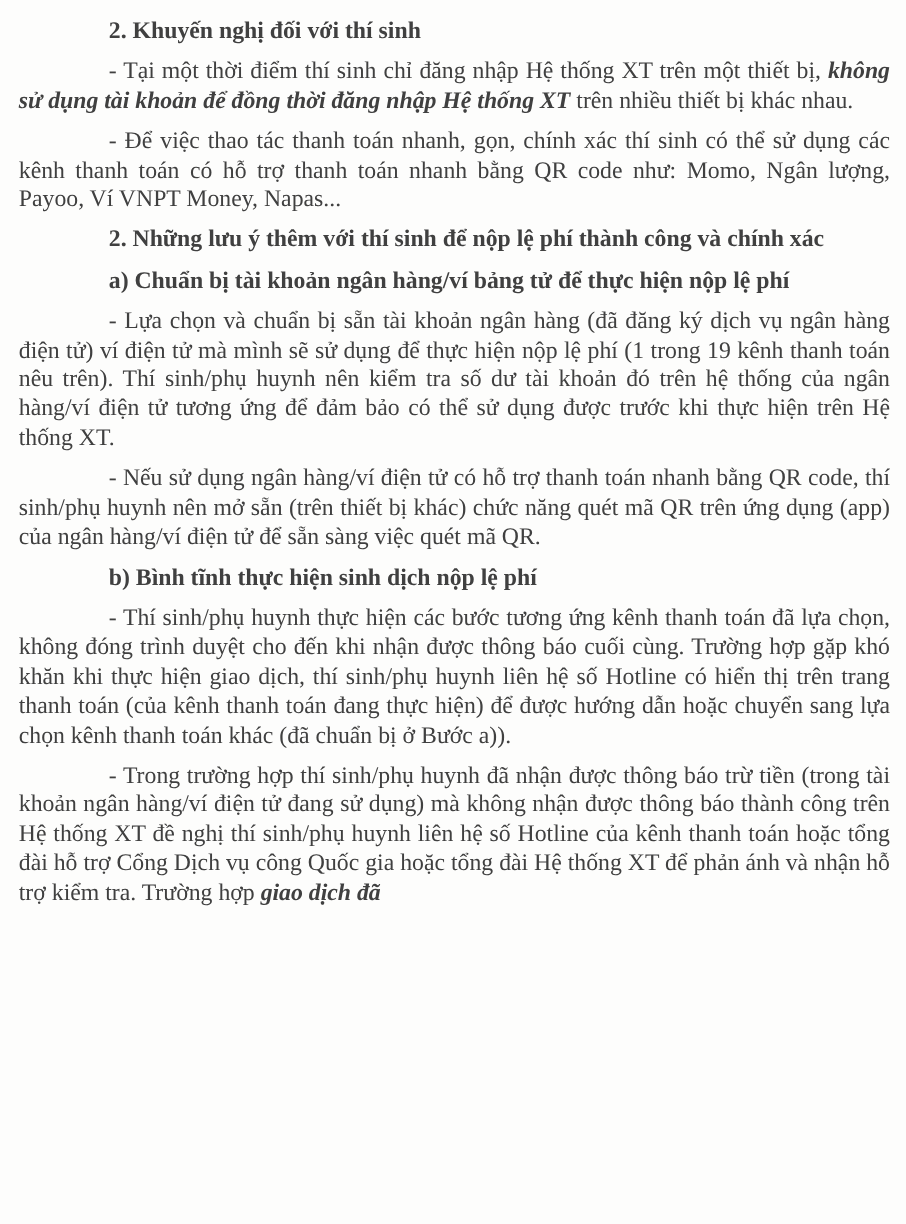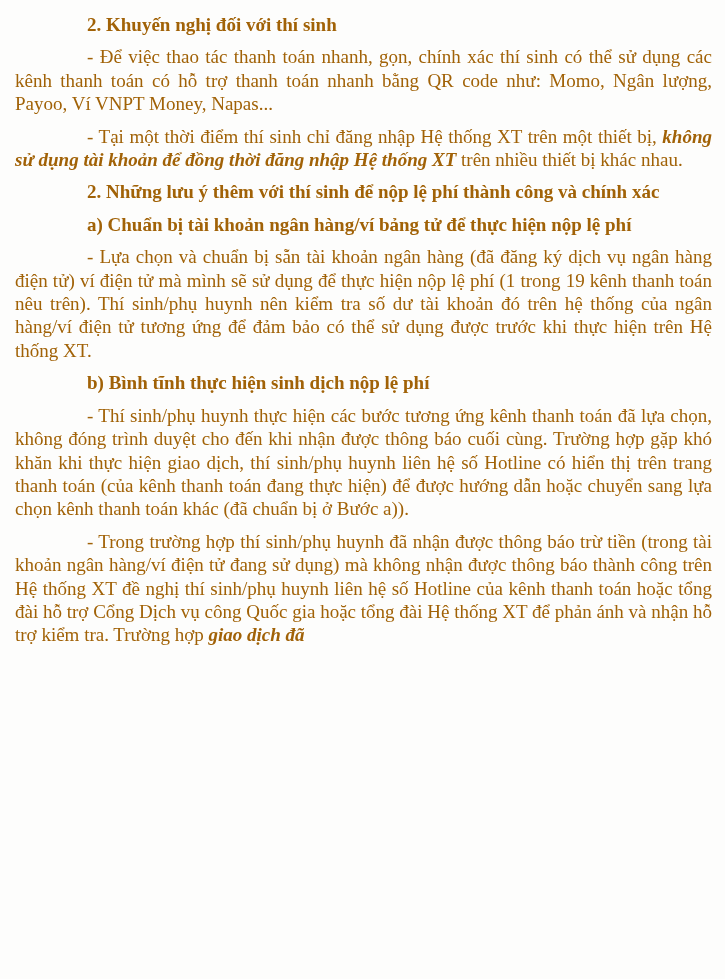--- a/index.html
+++ b/index.html
@@ -30,23 +30,24 @@
     text-align: left;
   }
   .page span.bi {
     font-weight: bold;
     font-style: italic;
   }
 </style>
 </head>
 <body>
 
-<div class="page" style="background: rgb(253, 253, 252); color: #a16207;">
+<div class="page" style="background: rgb(253, 253, 252); color: #404040;">
     <p class="heading"><span>2. Khuyến nghị đối với thí sinh</span></p>
+    <p class="para"><span>- Tại một thời điểm thí sinh chỉ đăng nhập Hệ thống XT trên một thiết bị, </span><span class="bi">không sử dụng tài khoản để đồng thời đăng nhập Hệ thống XT</span><span> trên nhiều thiết bị khác nhau.</span></p>
     <p class="para"><span>- Để việc thao tác thanh toán nhanh, gọn, chính xác thí sinh có thể sử dụng các kênh thanh toán có hỗ trợ thanh toán nhanh bằng QR code như: Momo, Ngân lượng, Payoo, Ví VNPT Money, Napas...</span></p>
-    <p class="para"><span>- Tại một thời điểm thí sinh chỉ đăng nhập Hệ thống XT trên một thiết bị, </span><span class="bi">không sử dụng tài khoản để đồng thời đăng nhập Hệ thống XT</span><span> trên nhiều thiết bị khác nhau.</span></p>
     <p class="heading"><span>2. Những lưu ý thêm với thí sinh để nộp lệ phí thành công và chính xác</span></p>
     <p class="heading"><span>a) Chuẩn bị tài khoản ngân hàng/ví bảng tử để thực hiện nộp lệ phí</span></p>
     <p class="para"><span>- Lựa chọn và chuẩn bị sẵn tài khoản ngân hàng (đã đăng ký dịch vụ ngân hàng điện tử) ví điện tử mà mình sẽ sử dụng để thực hiện nộp lệ phí (1 trong 19 kênh thanh toán nêu trên). Thí sinh/phụ huynh nên kiểm tra số dư tài khoản đó trên hệ thống của ngân hàng/ví điện tử tương ứng để đảm bảo có thể sử dụng được trước khi thực hiện trên Hệ thống XT.</span></p>
+    <p class="para"><span>- Nếu sử dụng ngân hàng/ví điện tử có hỗ trợ thanh toán nhanh bằng QR code, thí sinh/phụ huynh nên mở sẵn (trên thiết bị khác) chức năng quét mã QR trên ứng dụng (app) của ngân hàng/ví điện tử để sẵn sàng việc quét mã QR.</span></p>
     <p class="heading"><span>b) Bình tĩnh thực hiện sinh dịch nộp lệ phí</span></p>
     <p class="para"><span>- Thí sinh/phụ huynh thực hiện các bước tương ứng kênh thanh toán đã lựa chọn, không đóng trình duyệt cho đến khi nhận được thông báo cuối cùng. Trường hợp gặp khó khăn khi thực hiện giao dịch, thí sinh/phụ huynh liên hệ số Hotline có hiển thị trên trang thanh toán (của kênh thanh toán đang thực hiện) để được hướng dẫn hoặc chuyển sang lựa chọn kênh thanh toán khác (đã chuẩn bị ở Bước a)).</span></p>
     <p class="para"><span>- Trong trường hợp thí sinh/phụ huynh đã nhận được thông báo trừ tiền (trong tài khoản ngân hàng/ví điện tử đang sử dụng) mà không nhận được thông báo thành công trên Hệ thống XT đề nghị thí sinh/phụ huynh liên hệ số Hotline của kênh thanh toán hoặc tổng đài hỗ trợ Cổng Dịch vụ công Quốc gia hoặc tổng đài Hệ thống XT để phản ánh và nhận hỗ trợ kiểm tra. Trường hợp </span><span class="bi">giao dịch đã</span></p>
   </div>
 
 </body></html>

